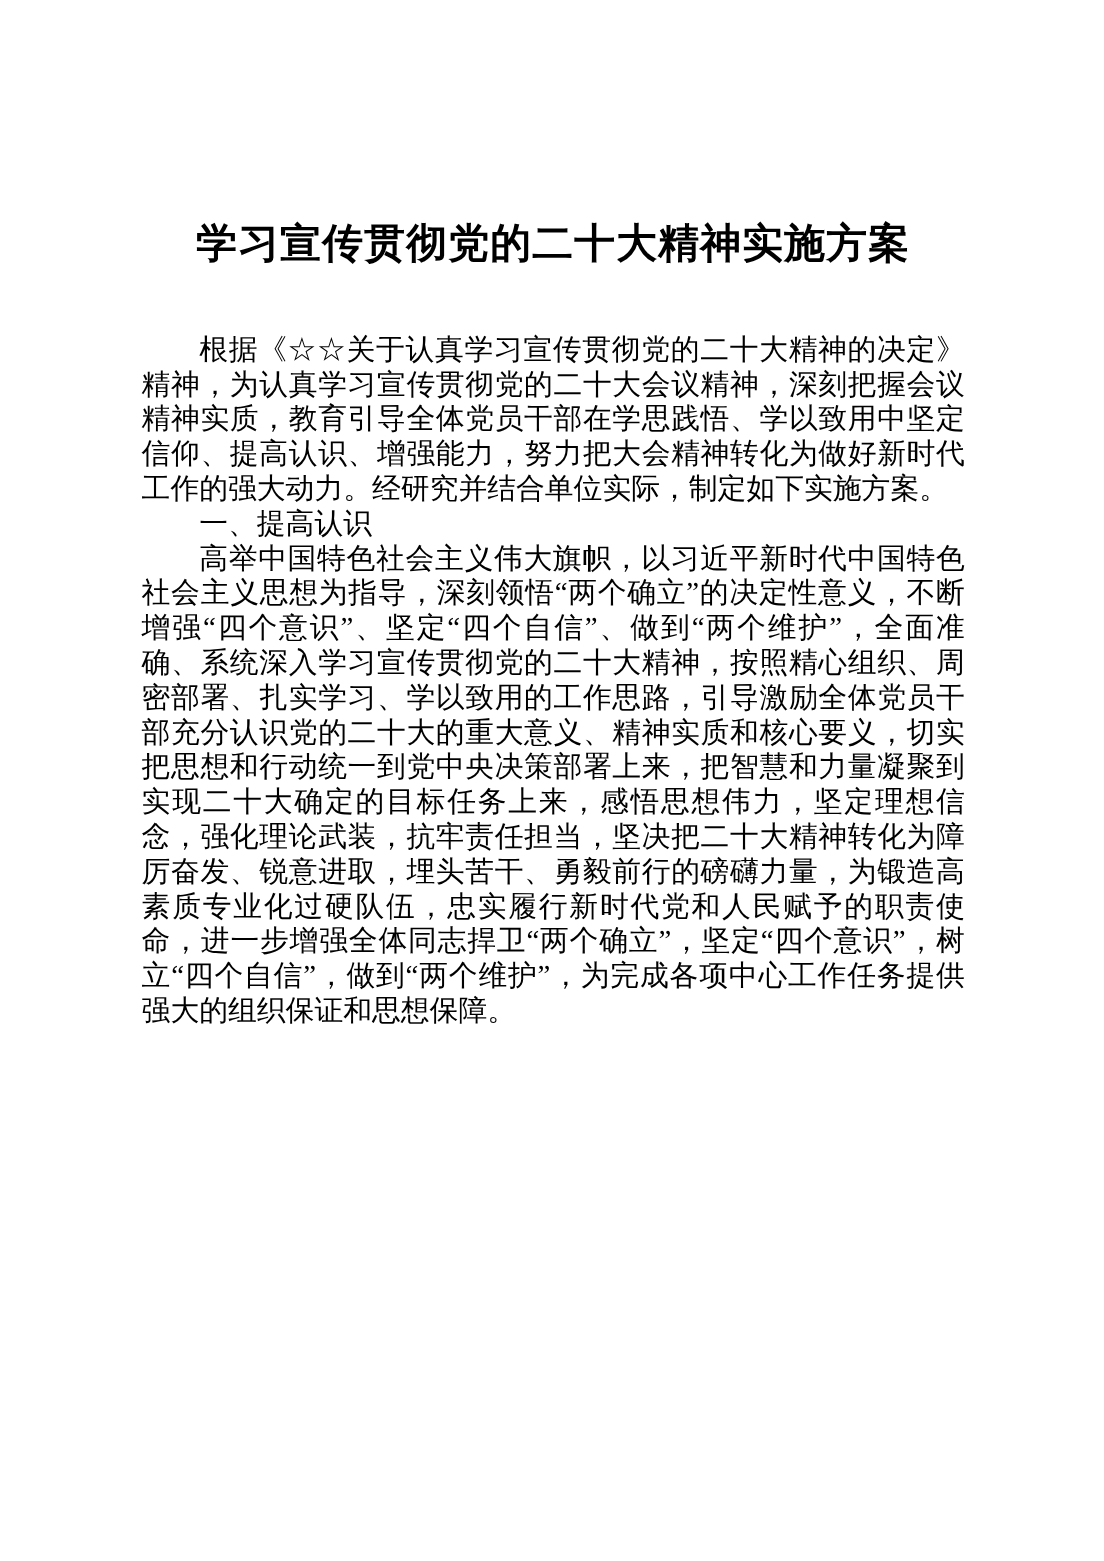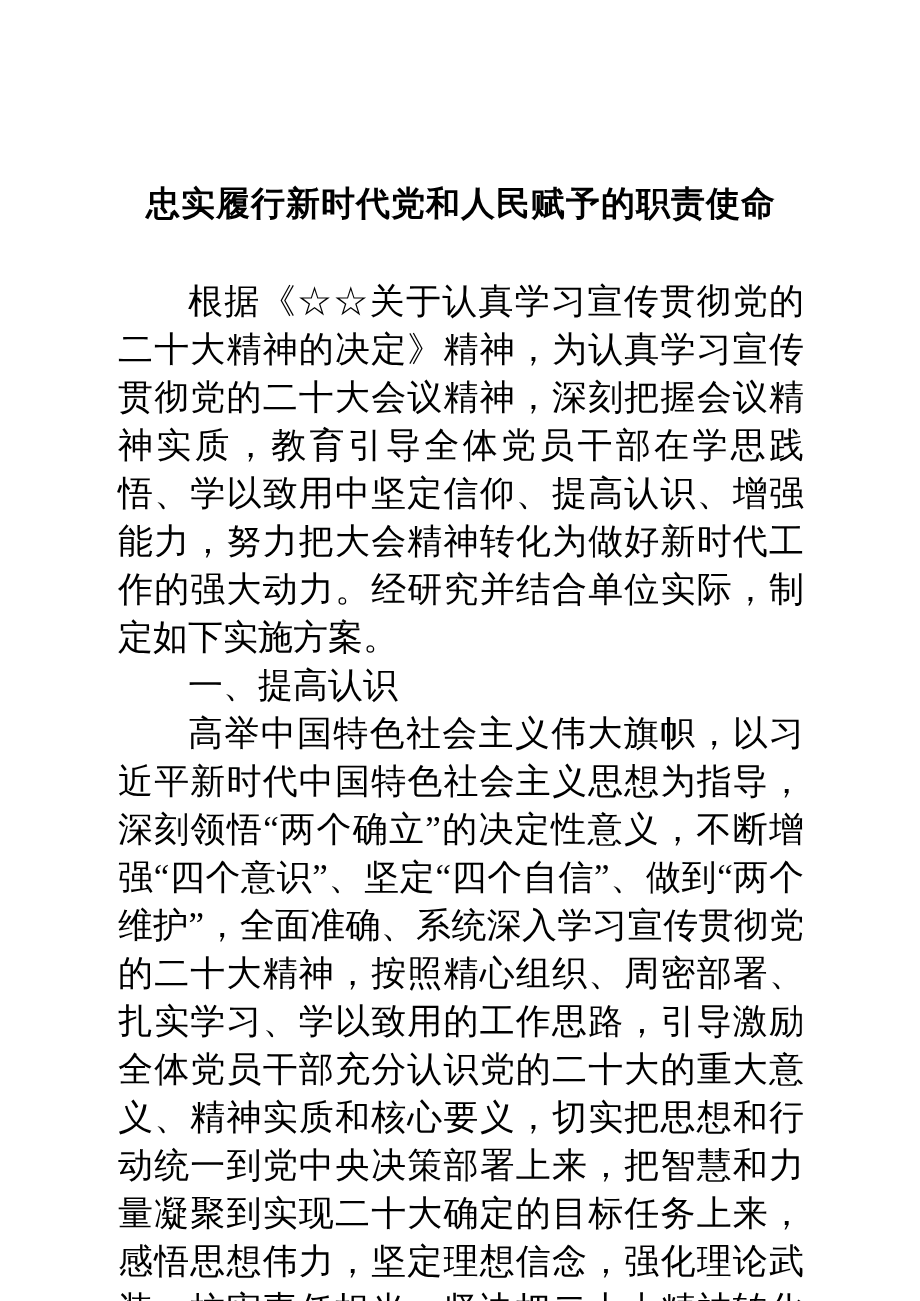--- a/index.html
+++ b/index.html
@@ -25,37 +25,37 @@
   }
   .doc-title {
     font-size: 34px;
     font-weight: bold;
     text-align: center;
     line-height: 48px;
     margin: 0 0 50px 0;
     letter-spacing: 1px;
   }
   .para {
-    font-size: 35px;
-    line-height: 48px;
+    font-size: 24px;
+    line-height: 29px;
     text-align: justify;
     text-justify: inter-ideograph;
     text-indent: 2em;
     margin: 0;
     word-break: break-all;
   }
   .para.heading {
     
   }
 </style>
 </head>
 <body>
 
 <div class="page">
   <div class="content">
-    <h1 class="doc-title">忠实履行新时代党和人民赋予的职责使命</h1>
+    <h1 class="doc-title">学习宣传贯彻党的二十大精神实施方案</h1>
     <div>
         <p class="para body">根据《☆☆关于认真学习宣传贯彻党的二十大精神的决定》精神，为认真学习宣传贯彻党的二十大会议精神，深刻把握会议精神实质，教育引导全体党员干部在学思践悟、学以致用中坚定信仰、提高认识、增强能力，努力把大会精神转化为做好新时代工作的强大动力。经研究并结合单位实际，制定如下实施方案。</p>
         <p class="para heading">一、提高认识</p>
         <p class="para body">高举中国特色社会主义伟大旗帜，以习近平新时代中国特色社会主义思想为指导，深刻领悟“两个确立”的决定性意义，不断增强“四个意识”、坚定“四个自信”、做到“两个维护”，全面准确、系统深入学习宣传贯彻党的二十大精神，按照精心组织、周密部署、扎实学习、学以致用的工作思路，引导激励全体党员干部充分认识党的二十大的重大意义、精神实质和核心要义，切实把思想和行动统一到党中央决策部署上来，把智慧和力量凝聚到实现二十大确定的目标任务上来，感悟思想伟力，坚定理想信念，强化理论武装，抗牢责任担当，坚决把二十大精神转化为障厉奋发、锐意进取，埋头苦干、勇毅前行的磅礴力量，为锻造高素质专业化过硬队伍，忠实履行新时代党和人民赋予的职责使命，进一步增强全体同志捍卫“两个确立”，坚定“四个意识”，树立“四个自信”，做到“两个维护”，为完成各项中心工作任务提供强大的组织保证和思想保障。</p>
       </div>
   </div>
 </div>
 
 </body></html>

